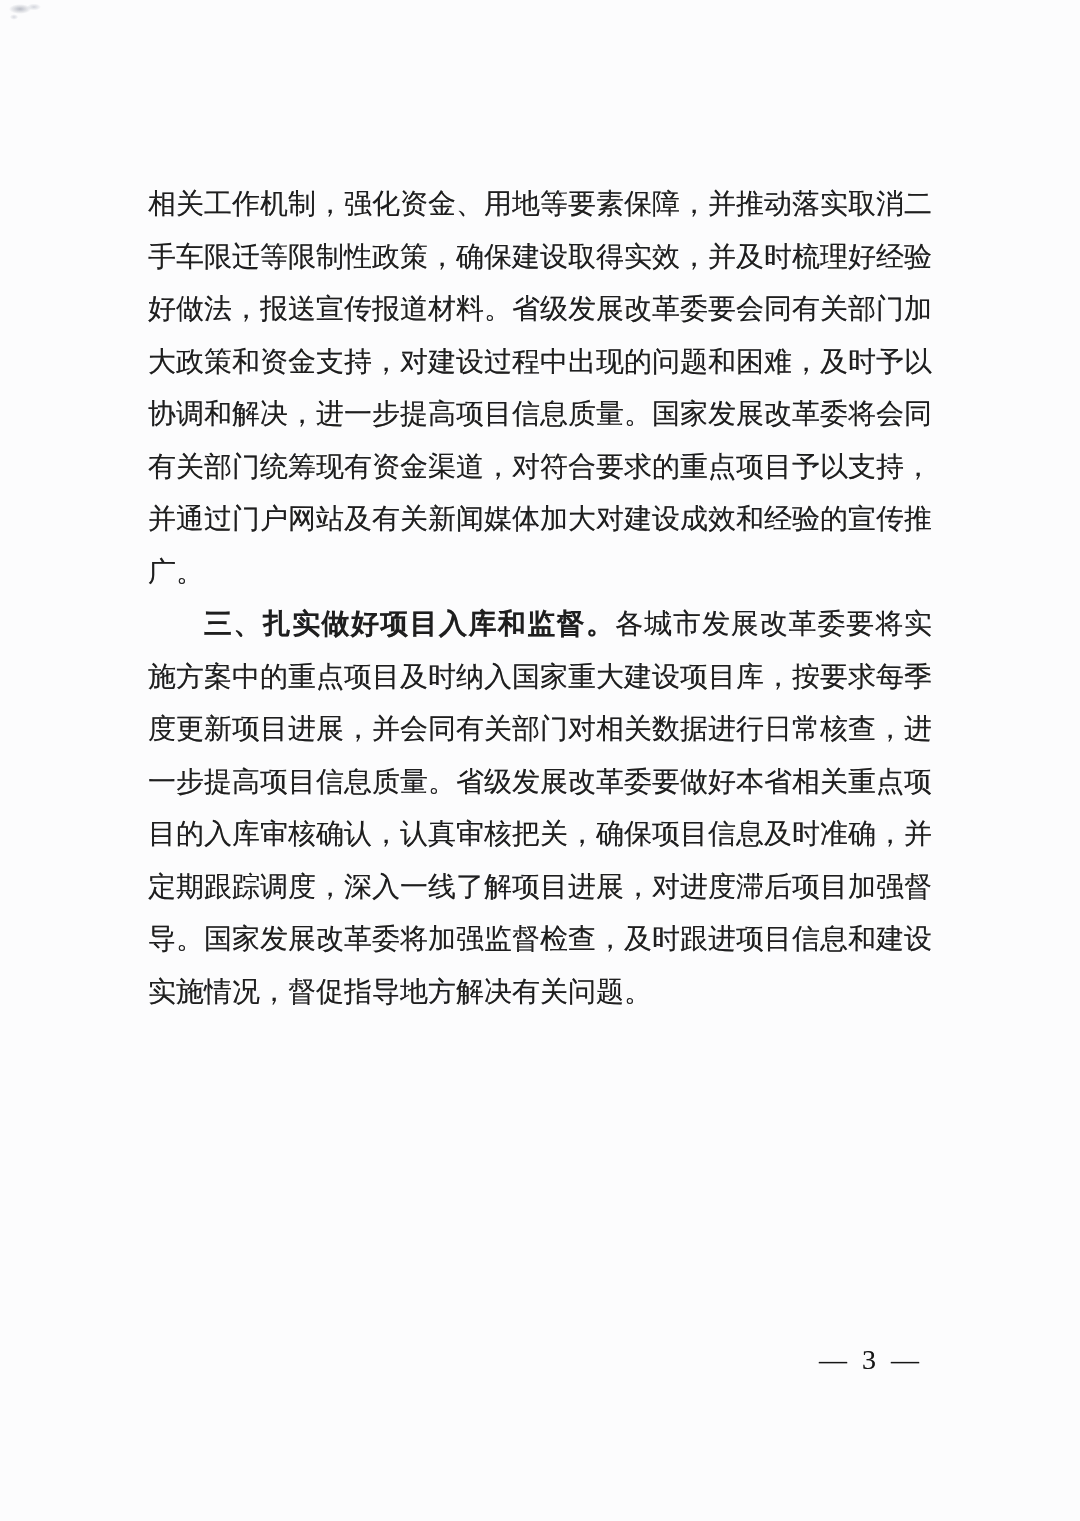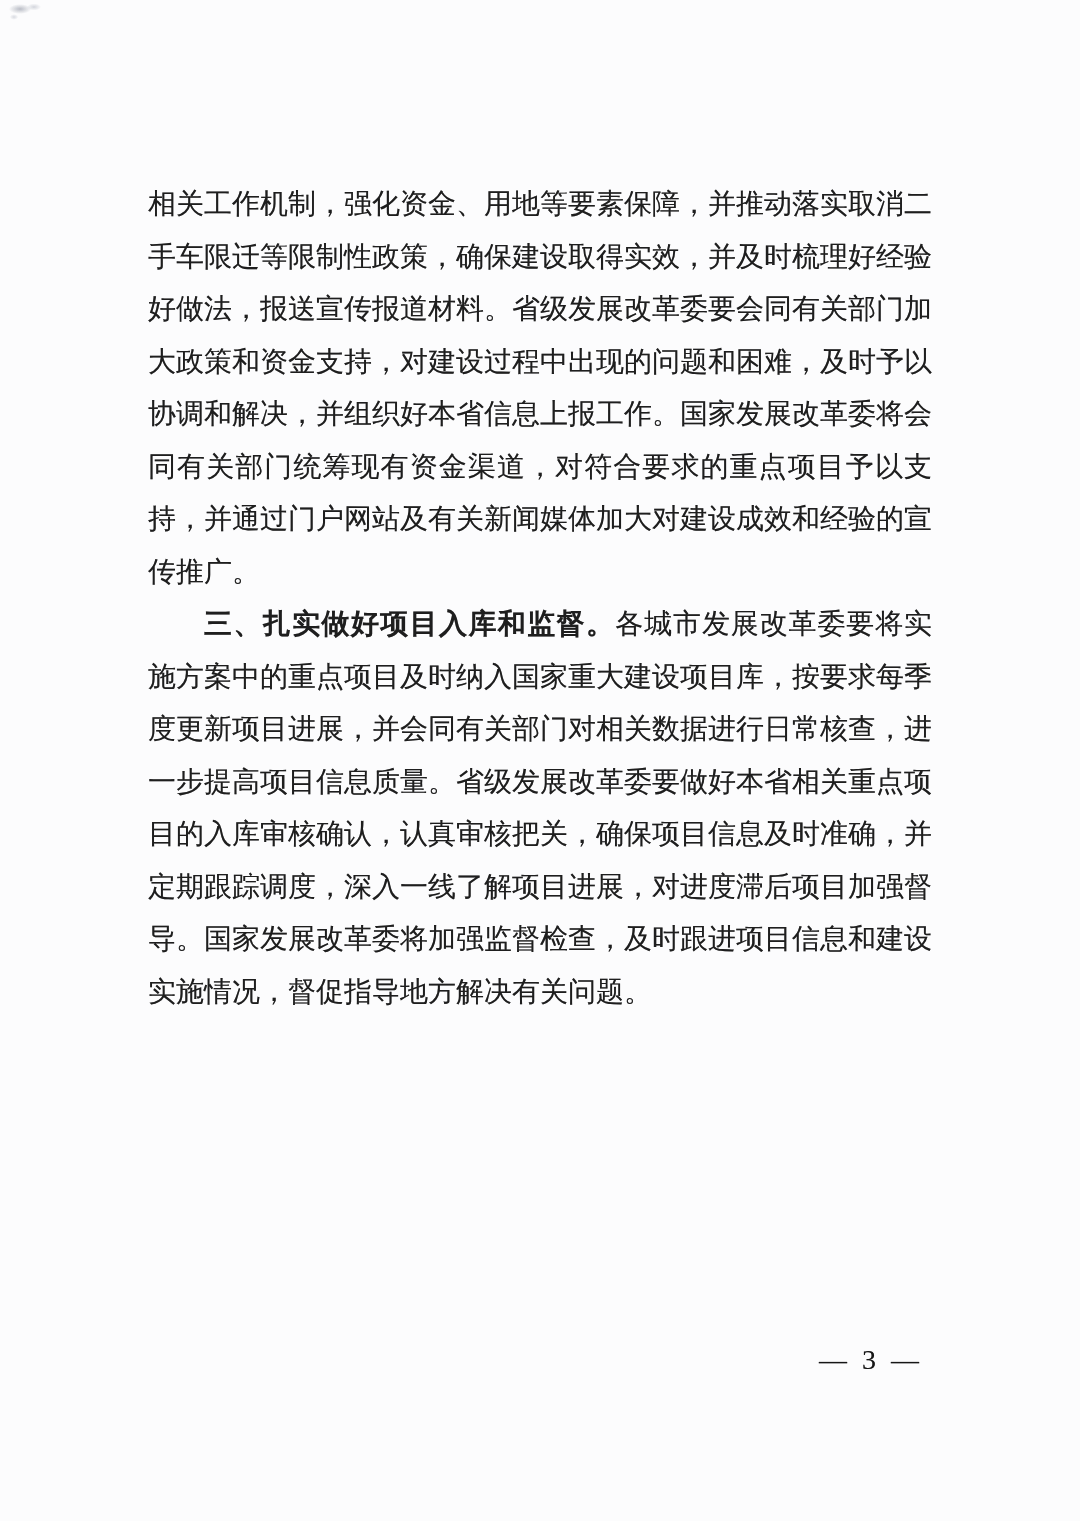--- a/index.html
+++ b/index.html
@@ -79,21 +79,21 @@
 </style>
 </head>
 <body>
 
 <div class="page">
 
   <div class="scan-artifact"></div>
 
   <div class="content">
 
-    <p class="para">相关工作机制，强化资金、用地等要素保障，并推动落实取消二手车限迁等限制性政策，确保建设取得实效，并及时梳理好经验好做法，报送宣传报道材料。省级发展改革委要会同有关部门加大政策和资金支持，对建设过程中出现的问题和困难，及时予以协调和解决，并组织好本省信息上报工作。国家发展改革委将会同有关部门统筹现有资金渠道，对符合要求的重点项目予以支持，并通过门户网站及有关新闻媒体加大对建设成效和经验的宣传推广。</p>
+    <p class="para">相关工作机制，强化资金、用地等要素保障，并推动落实取消二手车限迁等限制性政策，确保建设取得实效，并及时梳理好经验好做法，报送宣传报道材料。省级发展改革委要会同有关部门加大政策和资金支持，对建设过程中出现的问题和困难，及时予以协调和解决，进一步提高项目信息质量。国家发展改革委将会同有关部门统筹现有资金渠道，对符合要求的重点项目予以支持，并通过门户网站及有关新闻媒体加大对建设成效和经验的宣传推广。</p>
 
     <p class="para indent"><span class="section-heading">三、扎实做好项目入库和监督。</span><span>各城市发展改革委要将实施方案中的重点项目及时纳入国家重大建设项目库，按要求每季度更新项目进展，并会同有关部门对相关数据进行日常核查，进一步提高项目信息质量。省级发展改革委要做好本省相关重点项目的入库审核确认，认真审核把关，确保项目信息及时准确，并定期跟踪调度，深入一线了解项目进展，对进度滞后项目加强督导。国家发展改革委将加强监督检查，及时跟进项目信息和建设实施情况，督促指导地方解决有关问题。</span></p>
 
 
   </div>
 
   <div class="footer-page-number">— 3 —</div>
 
 </div>
 

